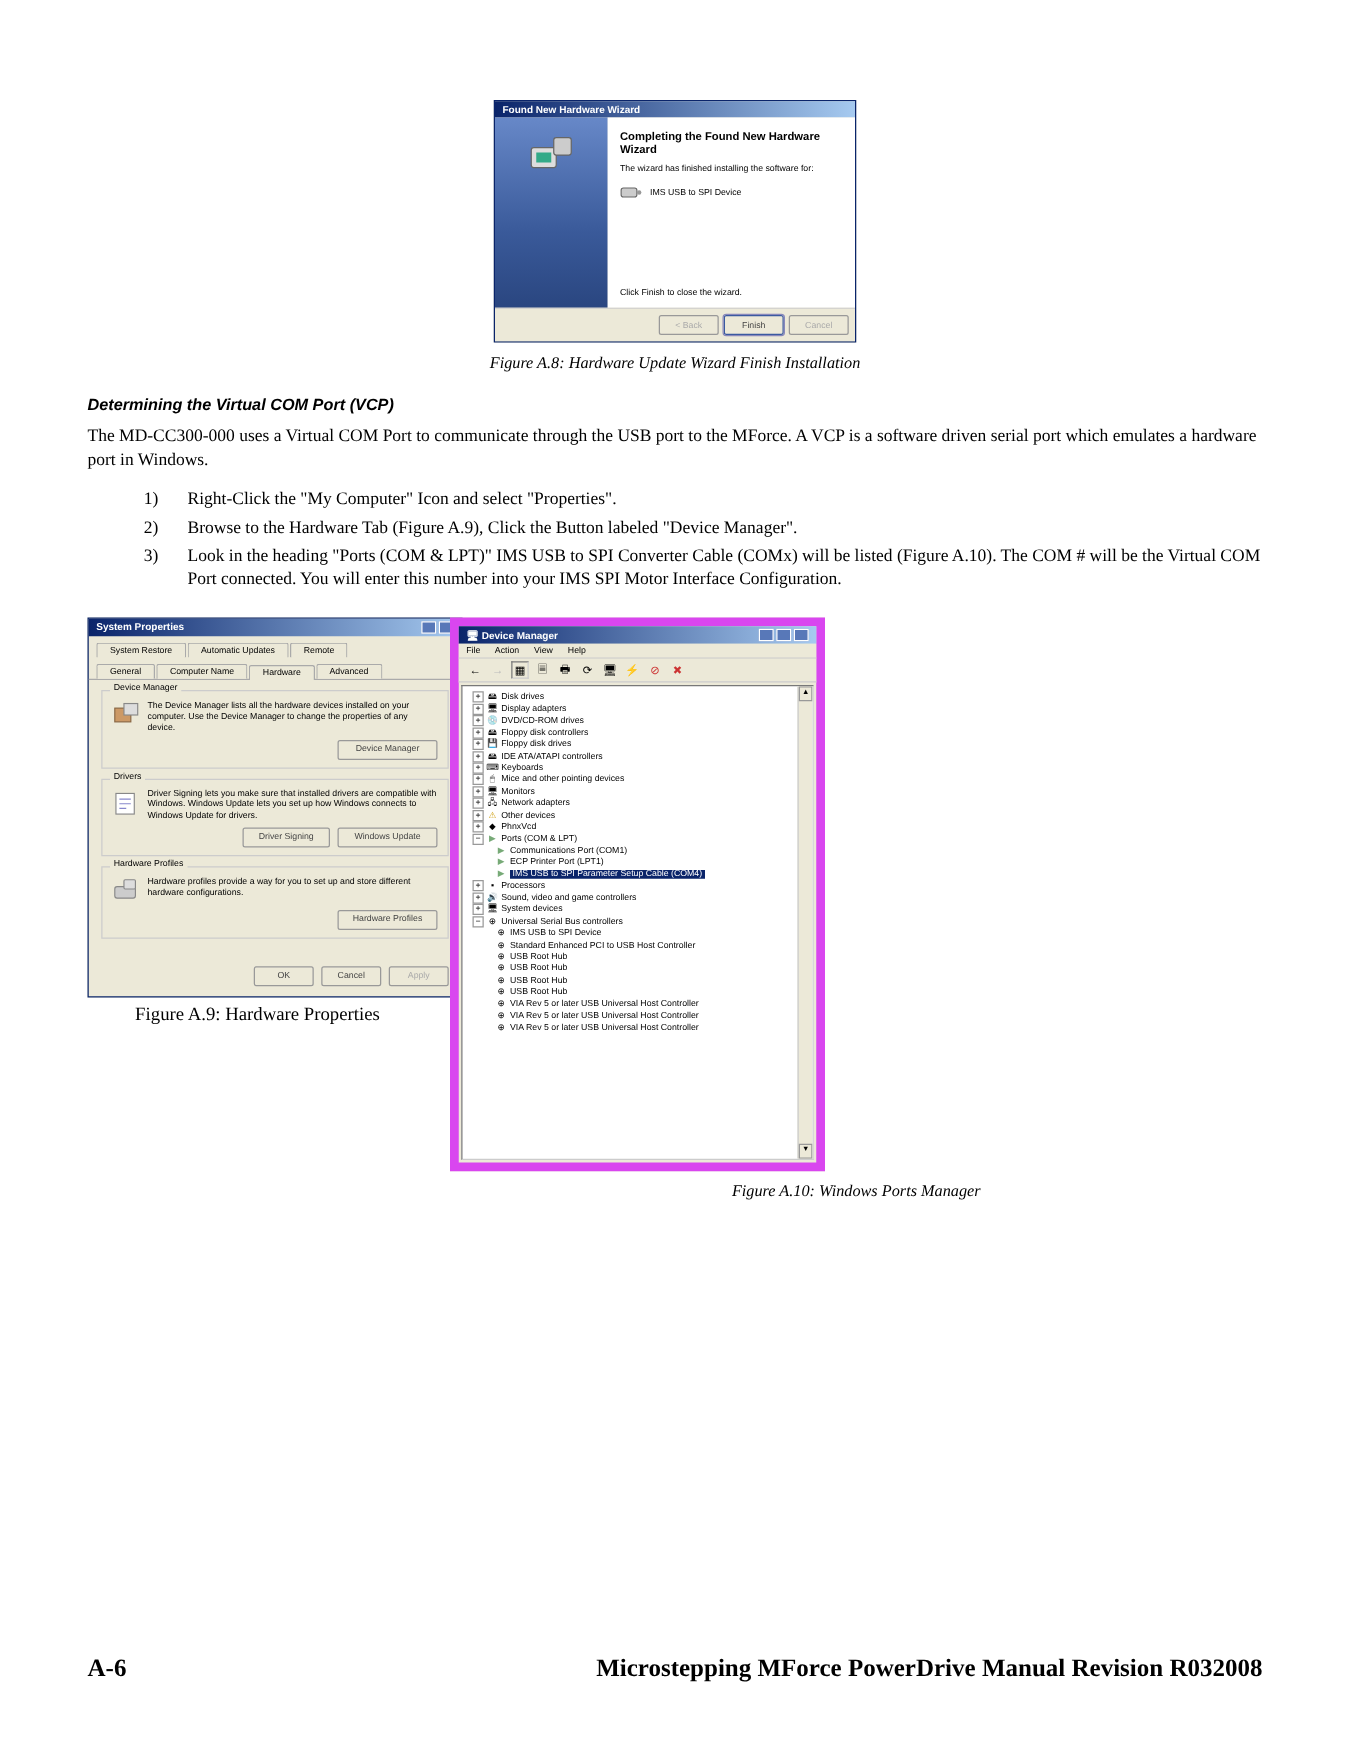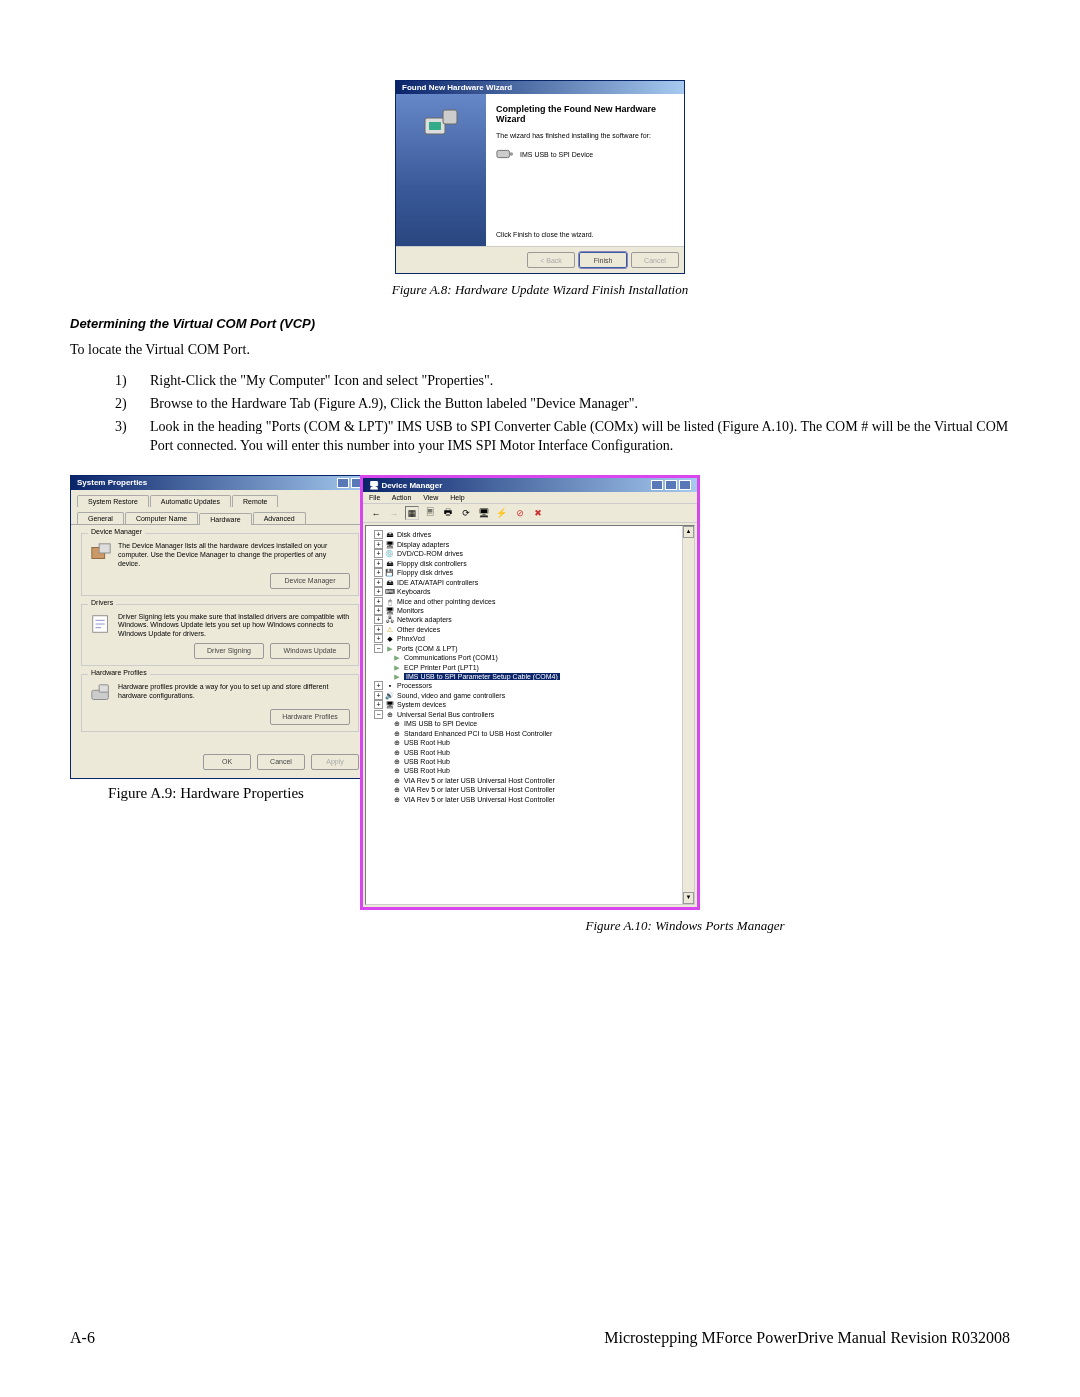--- a/index.html
+++ b/index.html
@@ -122,22 +122,22 @@
   .grp-row { display: flex; gap: 6px; align-items: flex-start; }
   .grp-row svg { width: 22px; height: 22px; flex-shrink: 0; }
   .grp-text { font-size: 7px; line-height: 1.25; }
   .grp-btns { display: flex; justify-content: flex-end; gap: 6px; margin-top: 4px; }
   .sp-bottom { display: flex; justify-content: flex-end; gap: 6px; padding: 6px 10px 8px; }
   .sp-caption { text-align: center; font-size: 15px; margin-top: 6px; }
 
   
   .dm-wrap { flex: 1; }
   .devmgr {
-    width: 340px;
-    border: 3px solid #d946ef;
+    width: 300px;
+    border: 7px solid #d946ef;
     background: #ece9d8;
     font-family: Tahoma, Arial, sans-serif;
     font-size: 8px;
   }
   .dm-title {
     background: linear-gradient(to right, #0a246a, #a6caf0);
     color: #fff; font-weight: bold; padding: 2px 6px;
     display: flex; justify-content: space-between; align-items: center;
   }
   .dm-title .wc { display: flex; gap: 2px; }
@@ -160,21 +160,21 @@
   .lvl1 { margin-left: 6px; }
   .lvl2 { margin-left: 24px; }
   .hl { background: #0a246a; color: #fff; padding: 0 2px; }
   .dm-scroll { position: absolute; right: 0; top: 0; bottom: 0; width: 12px; background: #ece9d8; border-left: 1px solid #ccc; }
   .dm-scroll .up, .dm-scroll .down { height: 12px; background: #ece9d8; border: 1px solid #999; text-align: center; font-size: 6px; }
   .dm-scroll .down { position: absolute; bottom: 0; left: 0; right: 0; }
   .dm-caption { text-align: center; font-style: italic; font-size: 13px; margin-top: 8px; }
 
   .footer {
     position: absolute; bottom: 50px; left: 70px; right: 70px;
-    display: flex; justify-content: space-between; font-size: 16px;
+    display: flex; justify-content: space-between; font-size: 20px; font-weight: bold;
   }
 </style>
 </head>
 <body>
 
 <div class="page">
 
   <div class="wizard">
     <div class="wizard-title">Found New Hardware Wizard</div>
     <div class="wizard-body">
@@ -200,21 +200,21 @@
     </div>
     <div class="wizard-buttons">
       <span class="win-btn disabled">&lt; Back</span>
       <span class="win-btn primary">Finish</span>
       <span class="win-btn disabled">Cancel</span>
     </div>
   </div>
   <div class="caption">Figure A.8: Hardware Update Wizard Finish Installation</div>
 
   <div class="section-heading">Determining the Virtual COM Port (VCP)</div>
-  <p class="body">To locate the Virtual COM Port.</p>
+  <p class="body">The MD-CC300-000 uses a Virtual COM Port to communicate through the USB port to the MForce. A VCP is a software driven serial port which emulates a hardware port in Windows.</p>
   <ol class="steps">
     <li>
         <span class="num">1)</span>
         <span>Right-Click the "My Computer" Icon and select "Properties".</span>
       </li>
     <li>
         <span class="num">2)</span>
         <span>Browse to the Hardware Tab (Figure A.9), Click the Button labeled "Device Manager".</span>
       </li>
     <li>

